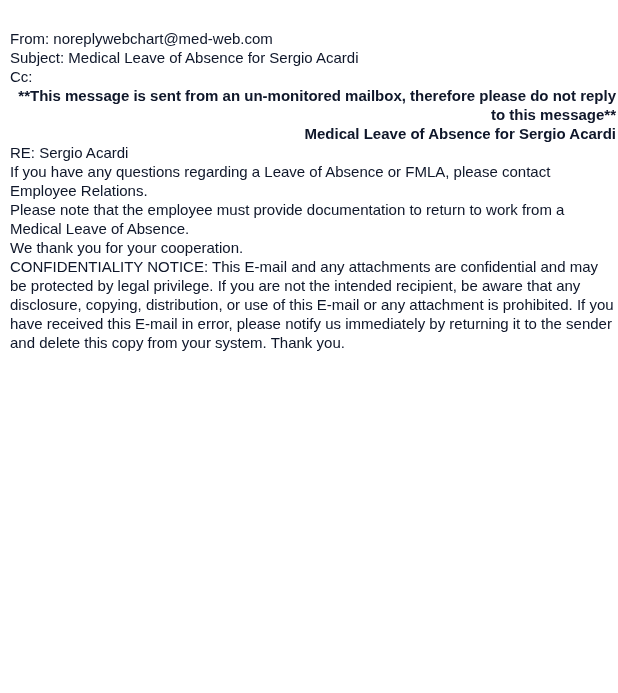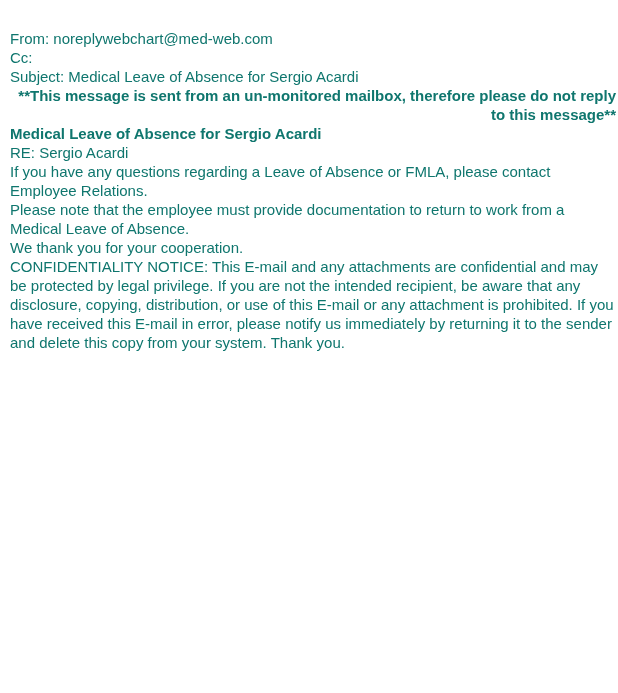--- a/index.html
+++ b/index.html
@@ -11,41 +11,41 @@
     width: 618px;
     height: 693px;
     overflow: hidden;
   }
   .email {
     margin: 29px 0 0 10px;
     width: 606px;
     font-family: "Liberation Sans", "DejaVu Sans", sans-serif;
     font-size: 15px;
     line-height: 19px;
-    color: #0f766e;
+    color: #0f172a;
     -webkit-font-smoothing: antialiased;
   }
   .email div { margin: 0; }
   .hdr-line   { margin: 0; }
   .notice     { margin-top: 19px; font-weight: 700; text-align: right; }
-  .heading    { margin-top: 38px; font-weight: 700; }
+  .heading    { margin-top: 38px; font-weight: 700; text-align: right; }
   .re-line    { margin-top: 11px; }
   .para-first { margin-top: 22px; }
   .para       { margin-top: 19px; }
   .conf       { margin-top: 76px; }
 </style>
 </head>
 <body>
 
 <div class="email">
 
   <div>
     <div class="hdr-line">From: noreplywebchart@med-web.com</div>
+    <div class="hdr-line">Subject: Medical Leave of Absence for Sergio Acardi</div>
     <div class="hdr-line">Cc:</div>
-    <div class="hdr-line">Subject: Medical Leave of Absence for Sergio Acardi</div>
   </div>
 
   <div class="notice">**This message is sent from an un-monitored mailbox, therefore please do not reply to this message**</div>
 
   <div class="heading">Medical Leave of Absence for Sergio Acardi</div>
 
   <div class="re-line">RE: Sergio Acardi</div>
 
 
   <div class="para">If you have any questions regarding a Leave of Absence or FMLA, please contact Employee Relations.</div>

